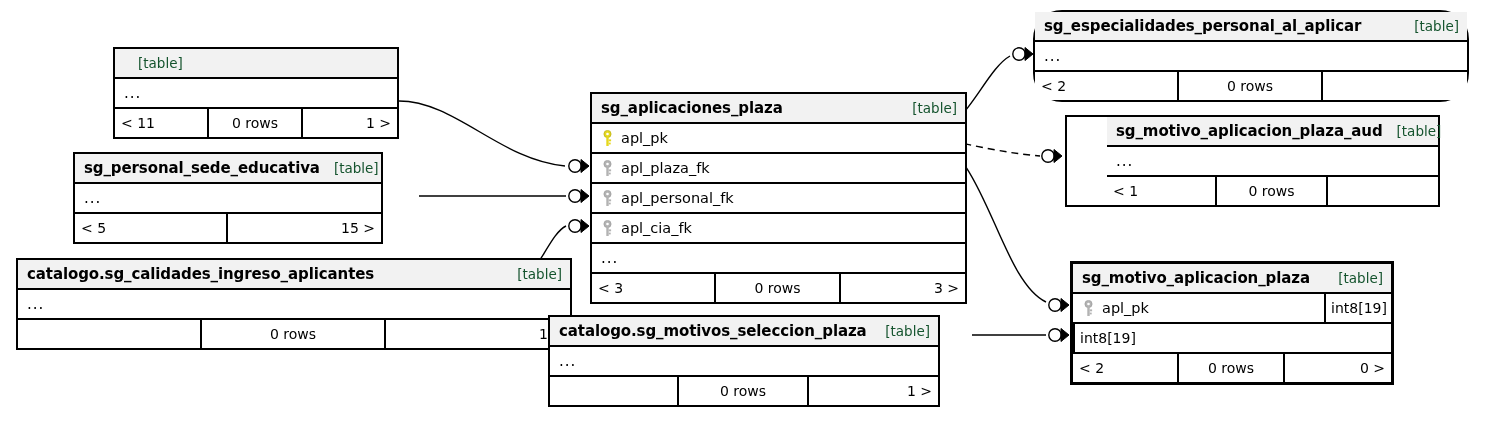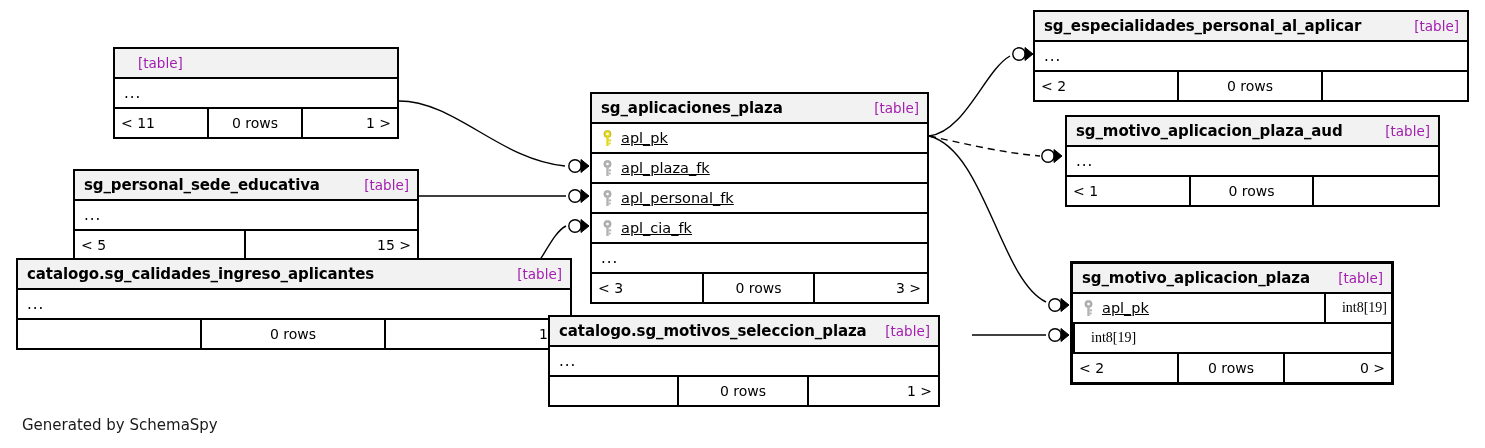--- a/index.html
+++ b/index.html
@@ -75,21 +75,21 @@
     padding: 0 8px 0 9px;
   }
   .tbl-name {
     font-weight: bold;
     font-size: 15px;
     letter-spacing: -0.1px;
     white-space: nowrap;
   }
   .tbl-kind {
     font-size: 13.5px;
-    color: #a21caf;
+    color: #14532d;
     margin-left: 14px;
     white-space: nowrap;
   }
 
   .tbl-col {
     display: flex;
     align-items: center;
     box-sizing: border-box;
     height: 30px;
     border-bottom: 2px solid #000000;
@@ -102,31 +102,29 @@
     display: flex;
     align-items: center;
     flex: 1 1 auto;
     min-width: 0;
     padding-left: 9px;
     overflow: hidden;
   }
   .col-name {
     font-size: 14.5px;
     white-space: nowrap;
-    text-decoration: underline;
   }
   .col-type {
     font-size: 14px;
     white-space: nowrap;
-    padding: 0 4px 0 16px;
+    padding: 0 4px 0 5px;
     border-left: 2px solid #000000;
     align-self: stretch;
     display: flex;
     align-items: center;
-    font-family: Liberation Serif, serif;
   }
 
   .key-ico {
     width: 13px;
     height: 17px;
     margin-right: 7px;
     flex: 0 0 auto;
     display: block;
   }
 
@@ -236,21 +234,21 @@
       <span class="tbl-kind">[table]</span>
     </div>
     <div class="tbl-more">...</div>
     <div class="tbl-foot">
       <span class="foot-cell left">&lt; 11</span>
       <span class="foot-cell center">0 rows</span>
       <span class="foot-cell right">1 &gt;</span>
     </div>
   </div>
 
-  <div class="tbl" style="left:73px; top:152px; width:346px;margin-top:17px;">
+  <div class="tbl" style="left:73px; top:152px; width:310px;">
     <div class="tbl-head">
       <span class="tbl-name">sg_personal_sede_educativa</span>
       <span class="tbl-kind">[table]</span>
     </div>
     <div class="tbl-more">...</div>
     <div class="tbl-foot">
       <span class="foot-cell left">&lt; 5</span>
       <span class="foot-cell right">15 &gt;</span>
     </div>
   </div>
@@ -261,21 +259,21 @@
       <span class="tbl-kind">[table]</span>
     </div>
     <div class="tbl-more">...</div>
     <div class="tbl-foot">
       <span class="foot-cell left"></span>
       <span class="foot-cell center">0 rows</span>
       <span class="foot-cell right">1 &gt;</span>
     </div>
   </div>
 
-  <div class="tbl" style="left:590px; top:92px; width:339px;">
+  <div class="tbl" style="left:590px; top:92px; width:377px;">
     <div class="tbl-head">
       <span class="tbl-name">sg_aplicaciones_plaza</span>
       <span class="tbl-kind">[table]</span>
     </div>
 
     <div class="tbl-col">
       <span class="col-main">
         <svg class="key-ico" viewBox="0 0 13 17">
           <circle cx="6.5" cy="4" r="3.6" fill="#e5d81e" stroke="#b8ac10" stroke-width="0.7"></circle>
           <circle cx="6.5" cy="4" r="1.3" fill="#ffffff"></circle>
@@ -340,34 +338,34 @@
       <span class="tbl-kind">[table]</span>
     </div>
     <div class="tbl-more">...</div>
     <div class="tbl-foot">
       <span class="foot-cell left"></span>
       <span class="foot-cell center">0 rows</span>
       <span class="foot-cell right">1 &gt;</span>
     </div>
   </div>
 
-  <div class="tbl" style="left:1033px; top:10px; width:436px;">
+  <div class="tbl" style="left:1033px; top:10px; width:436px;border-radius:29px;">
     <div class="tbl-head">
       <span class="tbl-name">sg_especialidades_personal_al_aplicar</span>
       <span class="tbl-kind">[table]</span>
     </div>
     <div class="tbl-more">...</div>
     <div class="tbl-foot">
       <span class="foot-cell left">&lt; 2</span>
       <span class="foot-cell center">0 rows</span>
       <span class="foot-cell right"></span>
     </div>
   </div>
 
-  <div class="tbl" style="left:1065px; top:115px; width:375px;">
+  <div class="tbl" style="left:1065px; top:115px; width:375px;padding-left:40px;">
     <div class="tbl-head">
       <span class="tbl-name">sg_motivo_aplicacion_plaza_aud</span>
       <span class="tbl-kind">[table]</span>
     </div>
     <div class="tbl-more">...</div>
     <div class="tbl-foot">
       <span class="foot-cell left">&lt; 1</span>
       <span class="foot-cell center">0 rows</span>
       <span class="foot-cell right"></span>
     </div>
@@ -397,15 +395,14 @@
       <span class="col-type">int8[19]</span>
     </div>
 
     <div class="tbl-foot">
       <span class="foot-cell left">&lt; 2</span>
       <span class="foot-cell center">0 rows</span>
       <span class="foot-cell right">0 &gt;</span>
     </div>
   </div>
 
-  <div id="caption">Generated by SchemaSpy</div>
 
 </div>
 
 </body></html>

